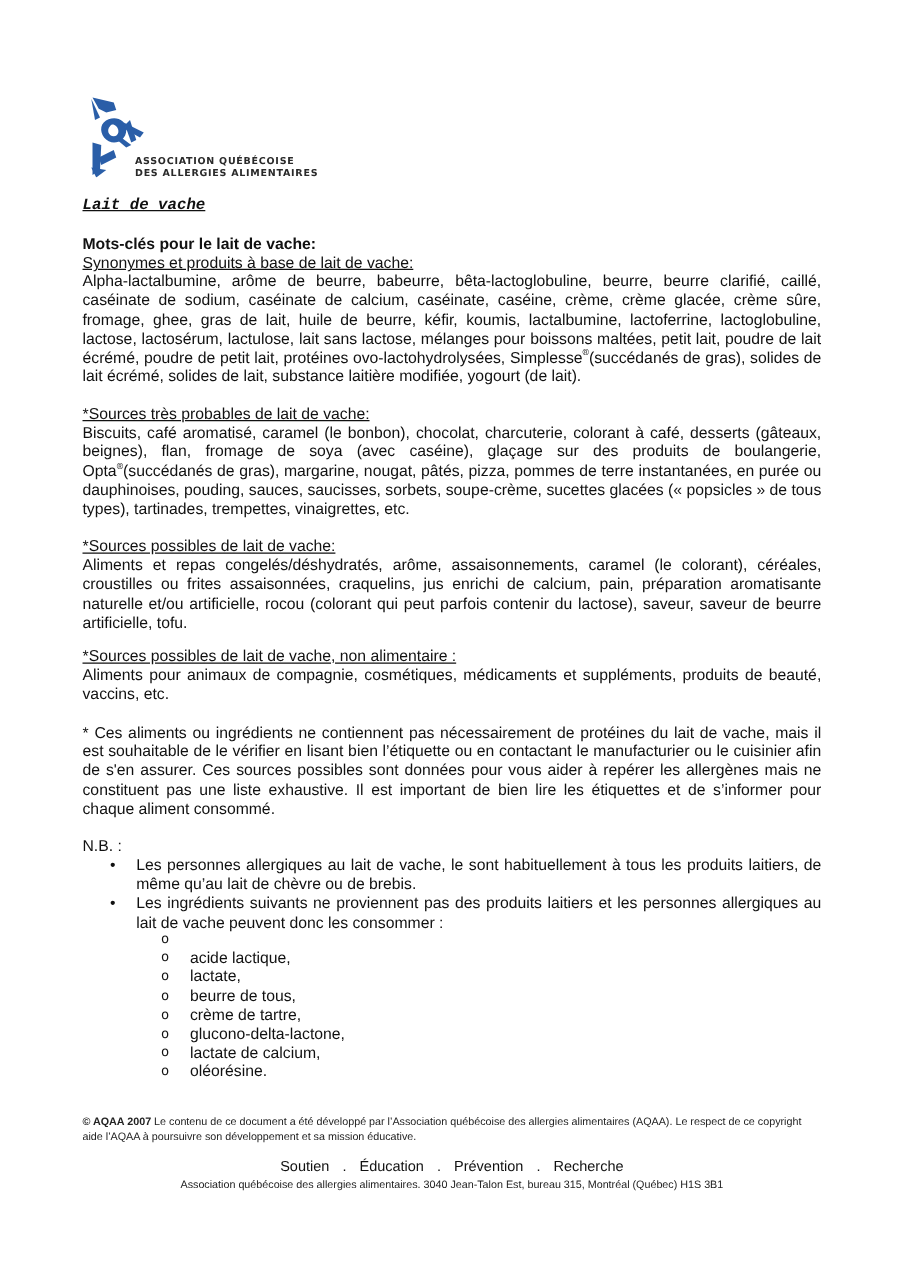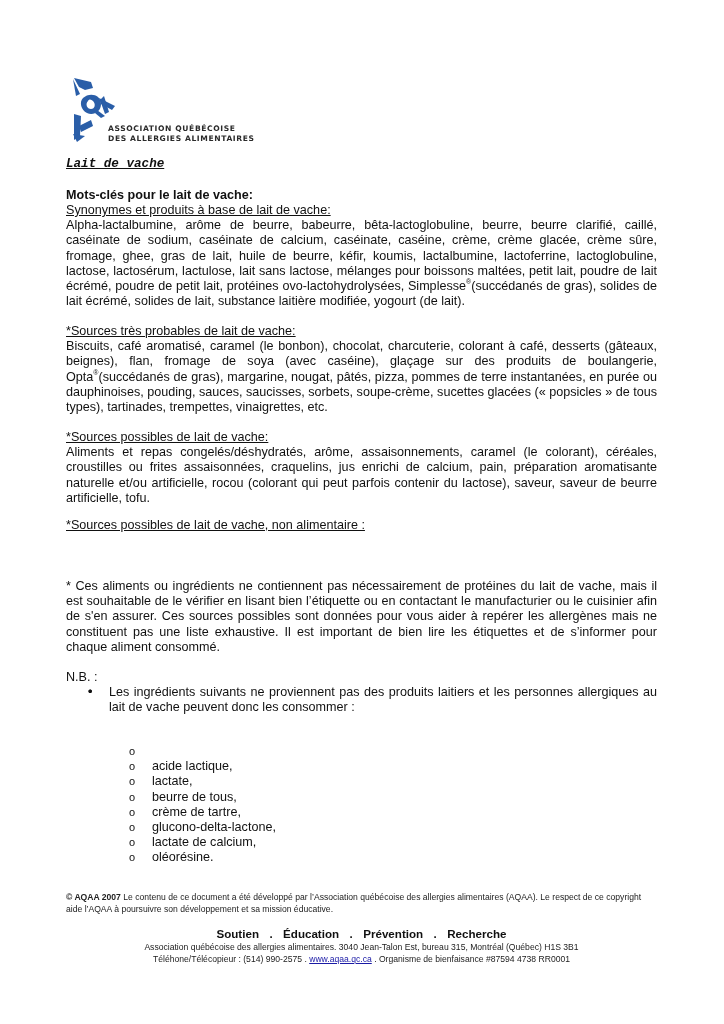--- a/index.html
+++ b/index.html
@@ -21,21 +21,21 @@
     .nb { position: absolute; top: 670px; left: 0; }
     .bullets { position: absolute; top: 685px; left: 0; width: 591px; margin: 0; padding: 0; list-style: none; }
     .bullets li { position: relative; padding-left: 43px; }
     .bullets li .dot { position: absolute; left: 22px; top: 0; }
     .sub { position: absolute; top: 744px; left: 0; margin: 0; padding: 0; list-style: none; }
     .sub li { position: relative; padding-left: 86px; height: 15.2px; white-space: nowrap; }
     .sub li .circ { position: absolute; left: 63px; top: 0; font-size: 11px; }
     .copyright { position: absolute; top: 891px; left: 0; width: 591px; font-size: 8.6px; line-height: 12px; color: #222; }
     .copyright b { font-weight: bold; }
     .footer { position: absolute; top: 926px; left: 0; width: 591px; text-align: center; }
-    .motto { font-weight: bold; font-size: 11.6px; line-height: 16px; word-spacing: 2px; }
+    .motto { font-weight: normal; font-size: 11.6px; line-height: 16px; word-spacing: 2px; }
     .addr { font-size: 8.6px; line-height: 11.5px; color: #222; }
     .addr a { color: #1a1aa6; text-decoration: underline; }
   </style>
 </head>
 <body>
 
 <div class="logo">
   <svg class="logo-mark" viewBox="0 0 46 66" xmlns="http://www.w3.org/2000/svg">
     <g fill="#2a5ea8">
 
@@ -73,29 +73,31 @@
     <div class="justify"><span>Biscuits, café aromatisé, caramel (le bonbon), chocolat, charcuterie, colorant à café, desserts (gâteaux, beignes), flan, fromage de soya (avec caséine), glaçage sur des produits de boulangerie, Opta</span><sup>®</sup><span>(succédanés de gras), margarine, nougat, pâtés, pizza, pommes de terre instantanées, en purée ou dauphinoises, pouding, sauces, saucisses, sorbets, soupe-crème, sucettes glacées (« popsicles » de tous types), tartinades, trempettes, vinaigrettes, etc.</span></div>
   </div>
 
   <div class="section" style="top:430px;">
     <span class="sec-head">*Sources possibles de lait de vache:</span>
     <div class="justify">Aliments et repas congelés/déshydratés, arôme, assaisonnements, caramel (le colorant), céréales, croustilles ou frites assaisonnées, craquelins, jus enrichi de calcium, pain, préparation aromatisante naturelle et/ou artificielle, rocou (colorant qui peut parfois contenir du lactose), saveur, saveur de beurre artificielle, tofu.</div>
   </div>
 
   <div class="section" style="top:518px;">
     <span class="sec-head">*Sources possibles de lait de vache, non alimentaire :</span>
+    <div class="justify">Aliments pour animaux de compagnie, cosmétiques, médicaments et suppléments, produits de beauté, vaccins, etc.</div>
   </div>
 
   <div class="section justify" style="top:579px;">* Ces aliments ou ingrédients ne contiennent pas nécessairement de protéines du lait de vache, mais il est souhaitable de le vérifier en lisant bien l’étiquette ou en contactant le manufacturier ou le cuisinier afin de s'en assurer.  Ces sources possibles sont données pour vous aider à repérer les allergènes mais ne constituent pas une liste exhaustive.  Il est important de bien lire les étiquettes et de s’informer pour chaque aliment consommé.</div>
 
   <div class="nb">N.B. :</div>
 
   <ul class="bullets">
     <li class="justify">
       <span class="dot">•</span>
+      <span>Les personnes allergiques au lait de vache, le sont habituellement à tous les produits laitiers, de même qu’au lait de chèvre ou de brebis.</span>
     </li>
     <li class="justify">
       <span class="dot">•</span>
       <span>Les ingrédients suivants ne proviennent pas des produits laitiers et les personnes allergiques au lait de vache peuvent donc les consommer :</span>
     </li>
   </ul>
 
   <ul class="sub">
     <li><span class="circ">o</span></li>
     <li><span class="circ">o</span><span>acide lactique,</span></li>
@@ -105,15 +107,14 @@
     <li><span class="circ">o</span><span>glucono-delta-lactone,</span></li>
     <li><span class="circ">o</span><span>lactate de calcium,</span></li>
     <li><span class="circ">o</span><span>oléorésine.</span></li>
   </ul>
 
   <div class="copyright"><b>© AQAA 2007</b><span> Le contenu de ce document a été développé par l’Association québécoise des allergies alimentaires (AQAA). Le respect de ce copyright aide l’AQAA à poursuivre son développement et sa mission éducative.</span></div>
 
   <div class="footer">
     <div class="motto" style="white-space: pre;">Soutien  .  Éducation  .  Prévention  .  Recherche</div>
     <div class="addr">Association québécoise des allergies alimentaires. 3040 Jean-Talon Est, bureau 315, Montréal (Québec)  H1S 3B1</div>
-    <div class="addr"><span style="white-space: pre;">Téléhone/Télécopieur : (514) 990-2575 . </span><a>www.aqaa.qc.ca</a><span style="white-space: pre;"> . Organisme de bienfaisance #87594 4738 RR0001</span></div>
   </div>
 </div>
 
 </body></html>

